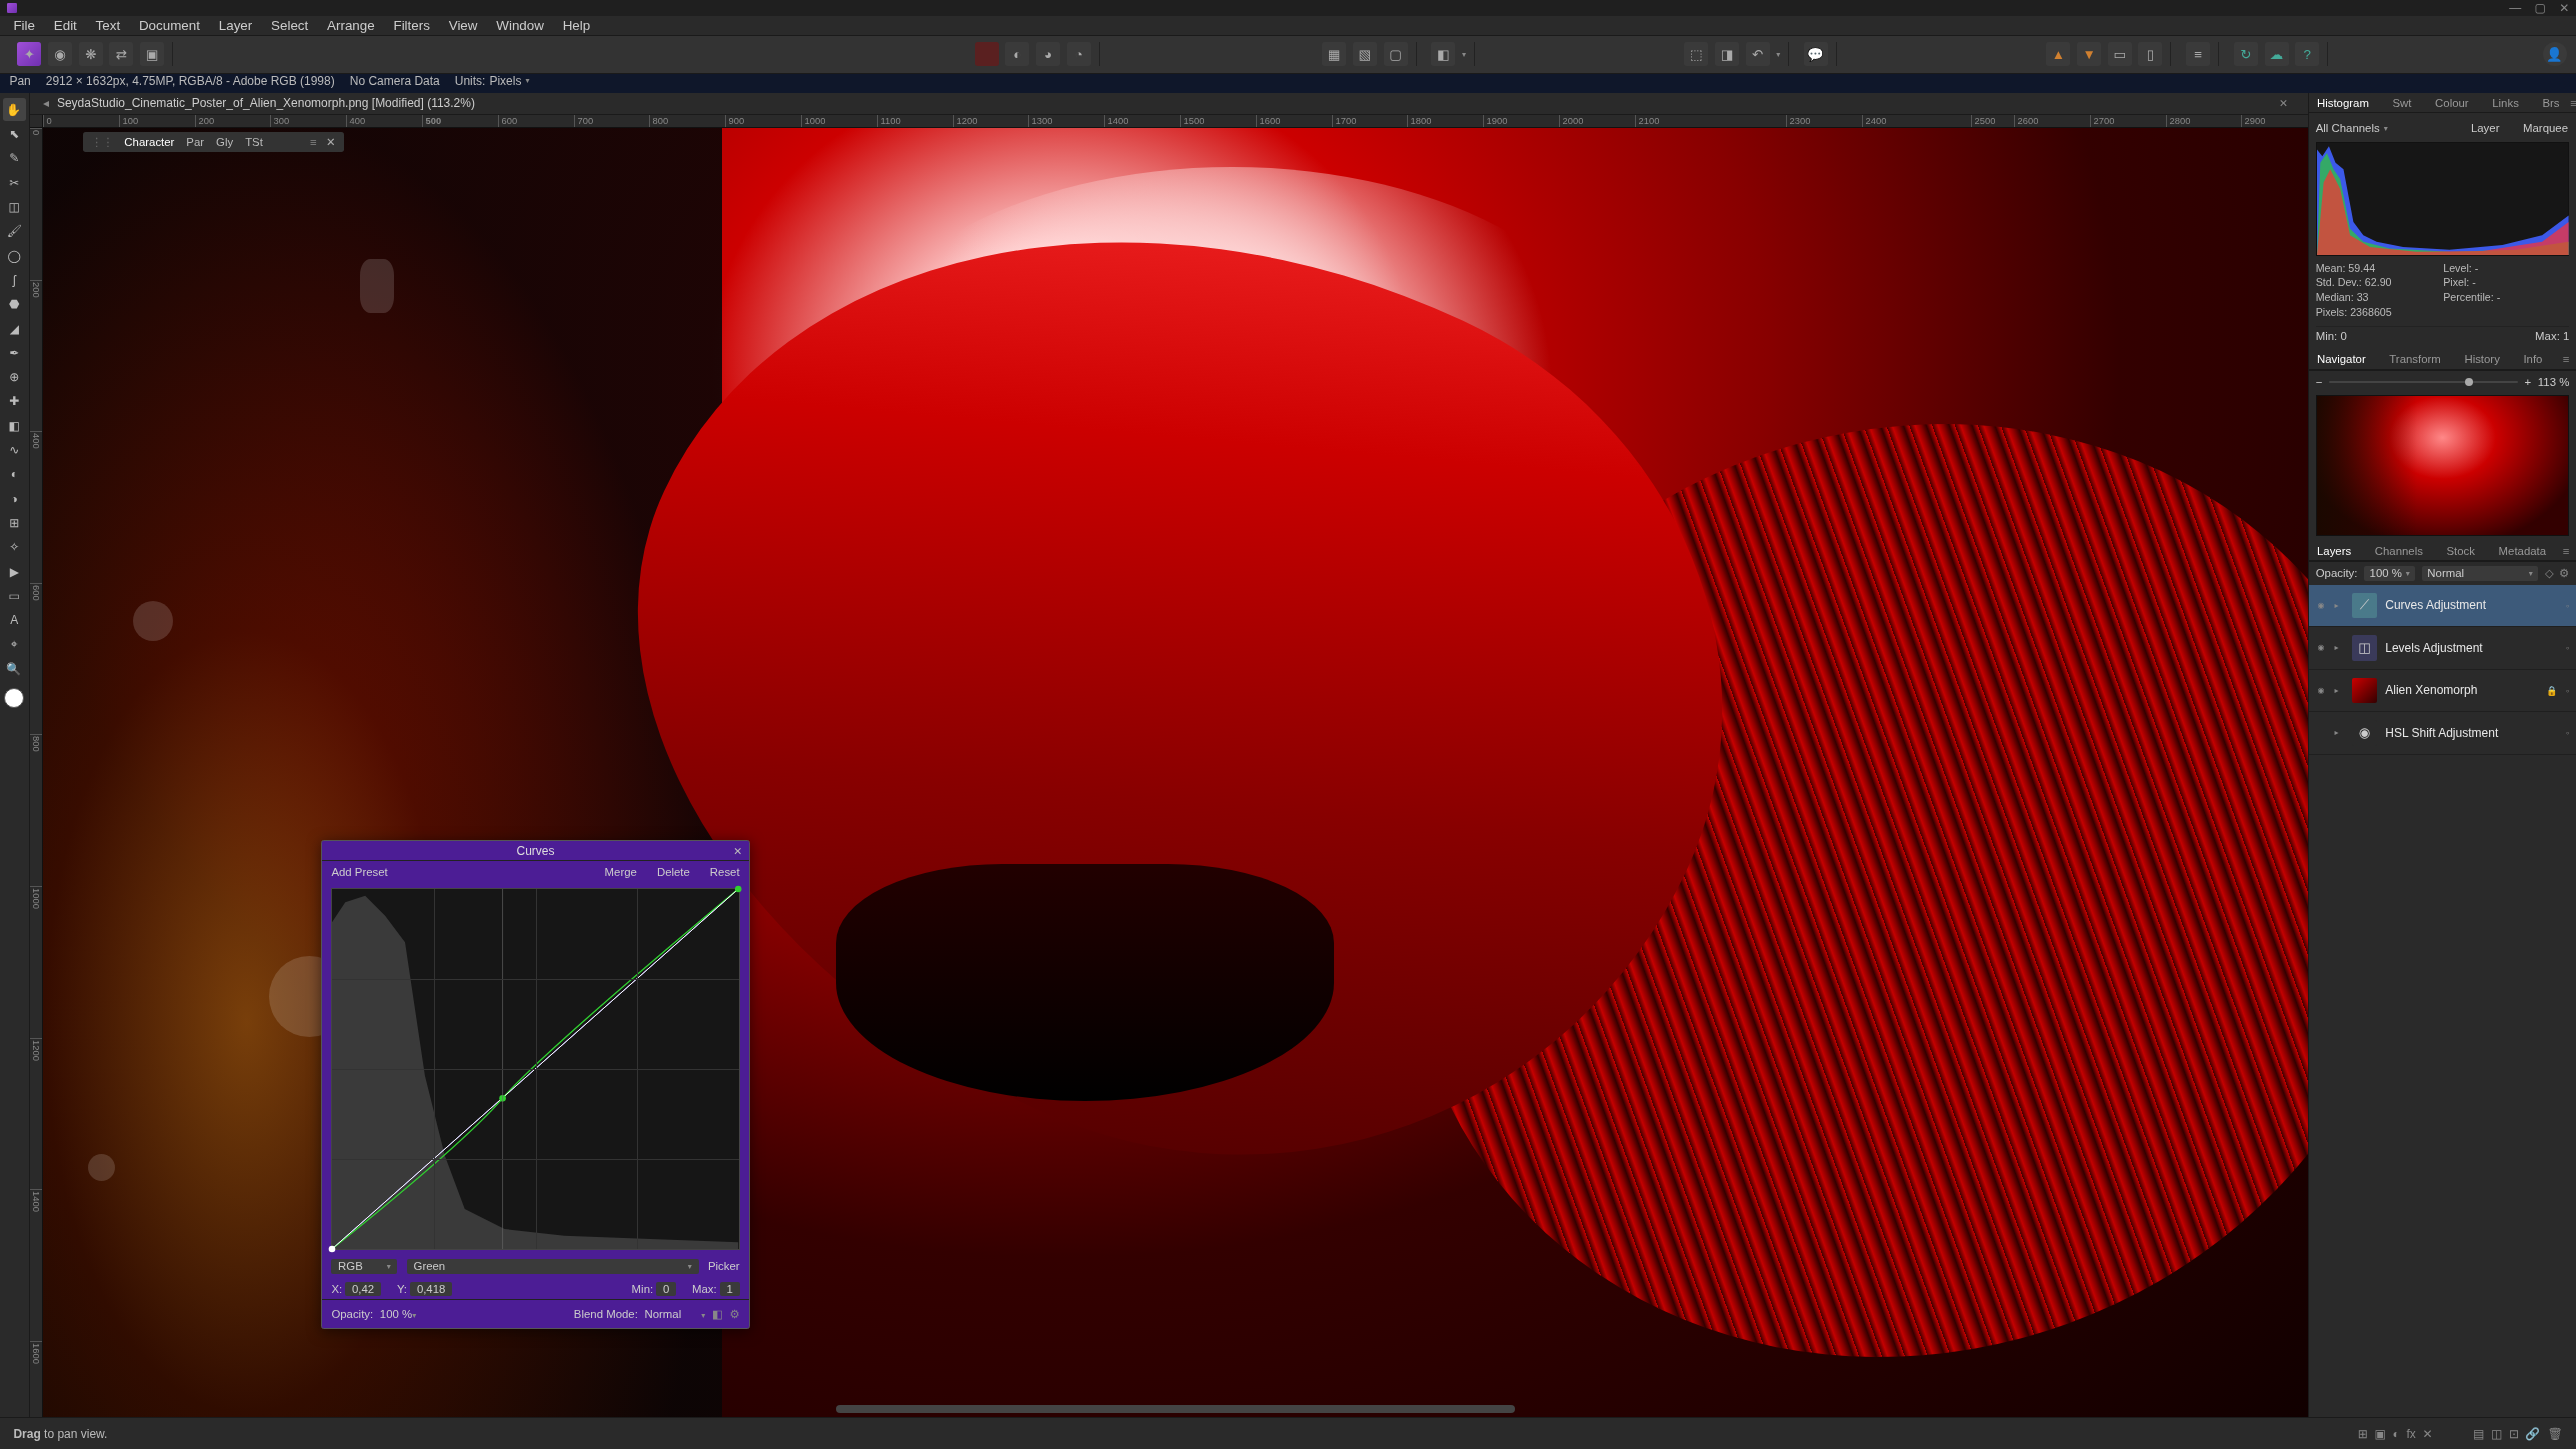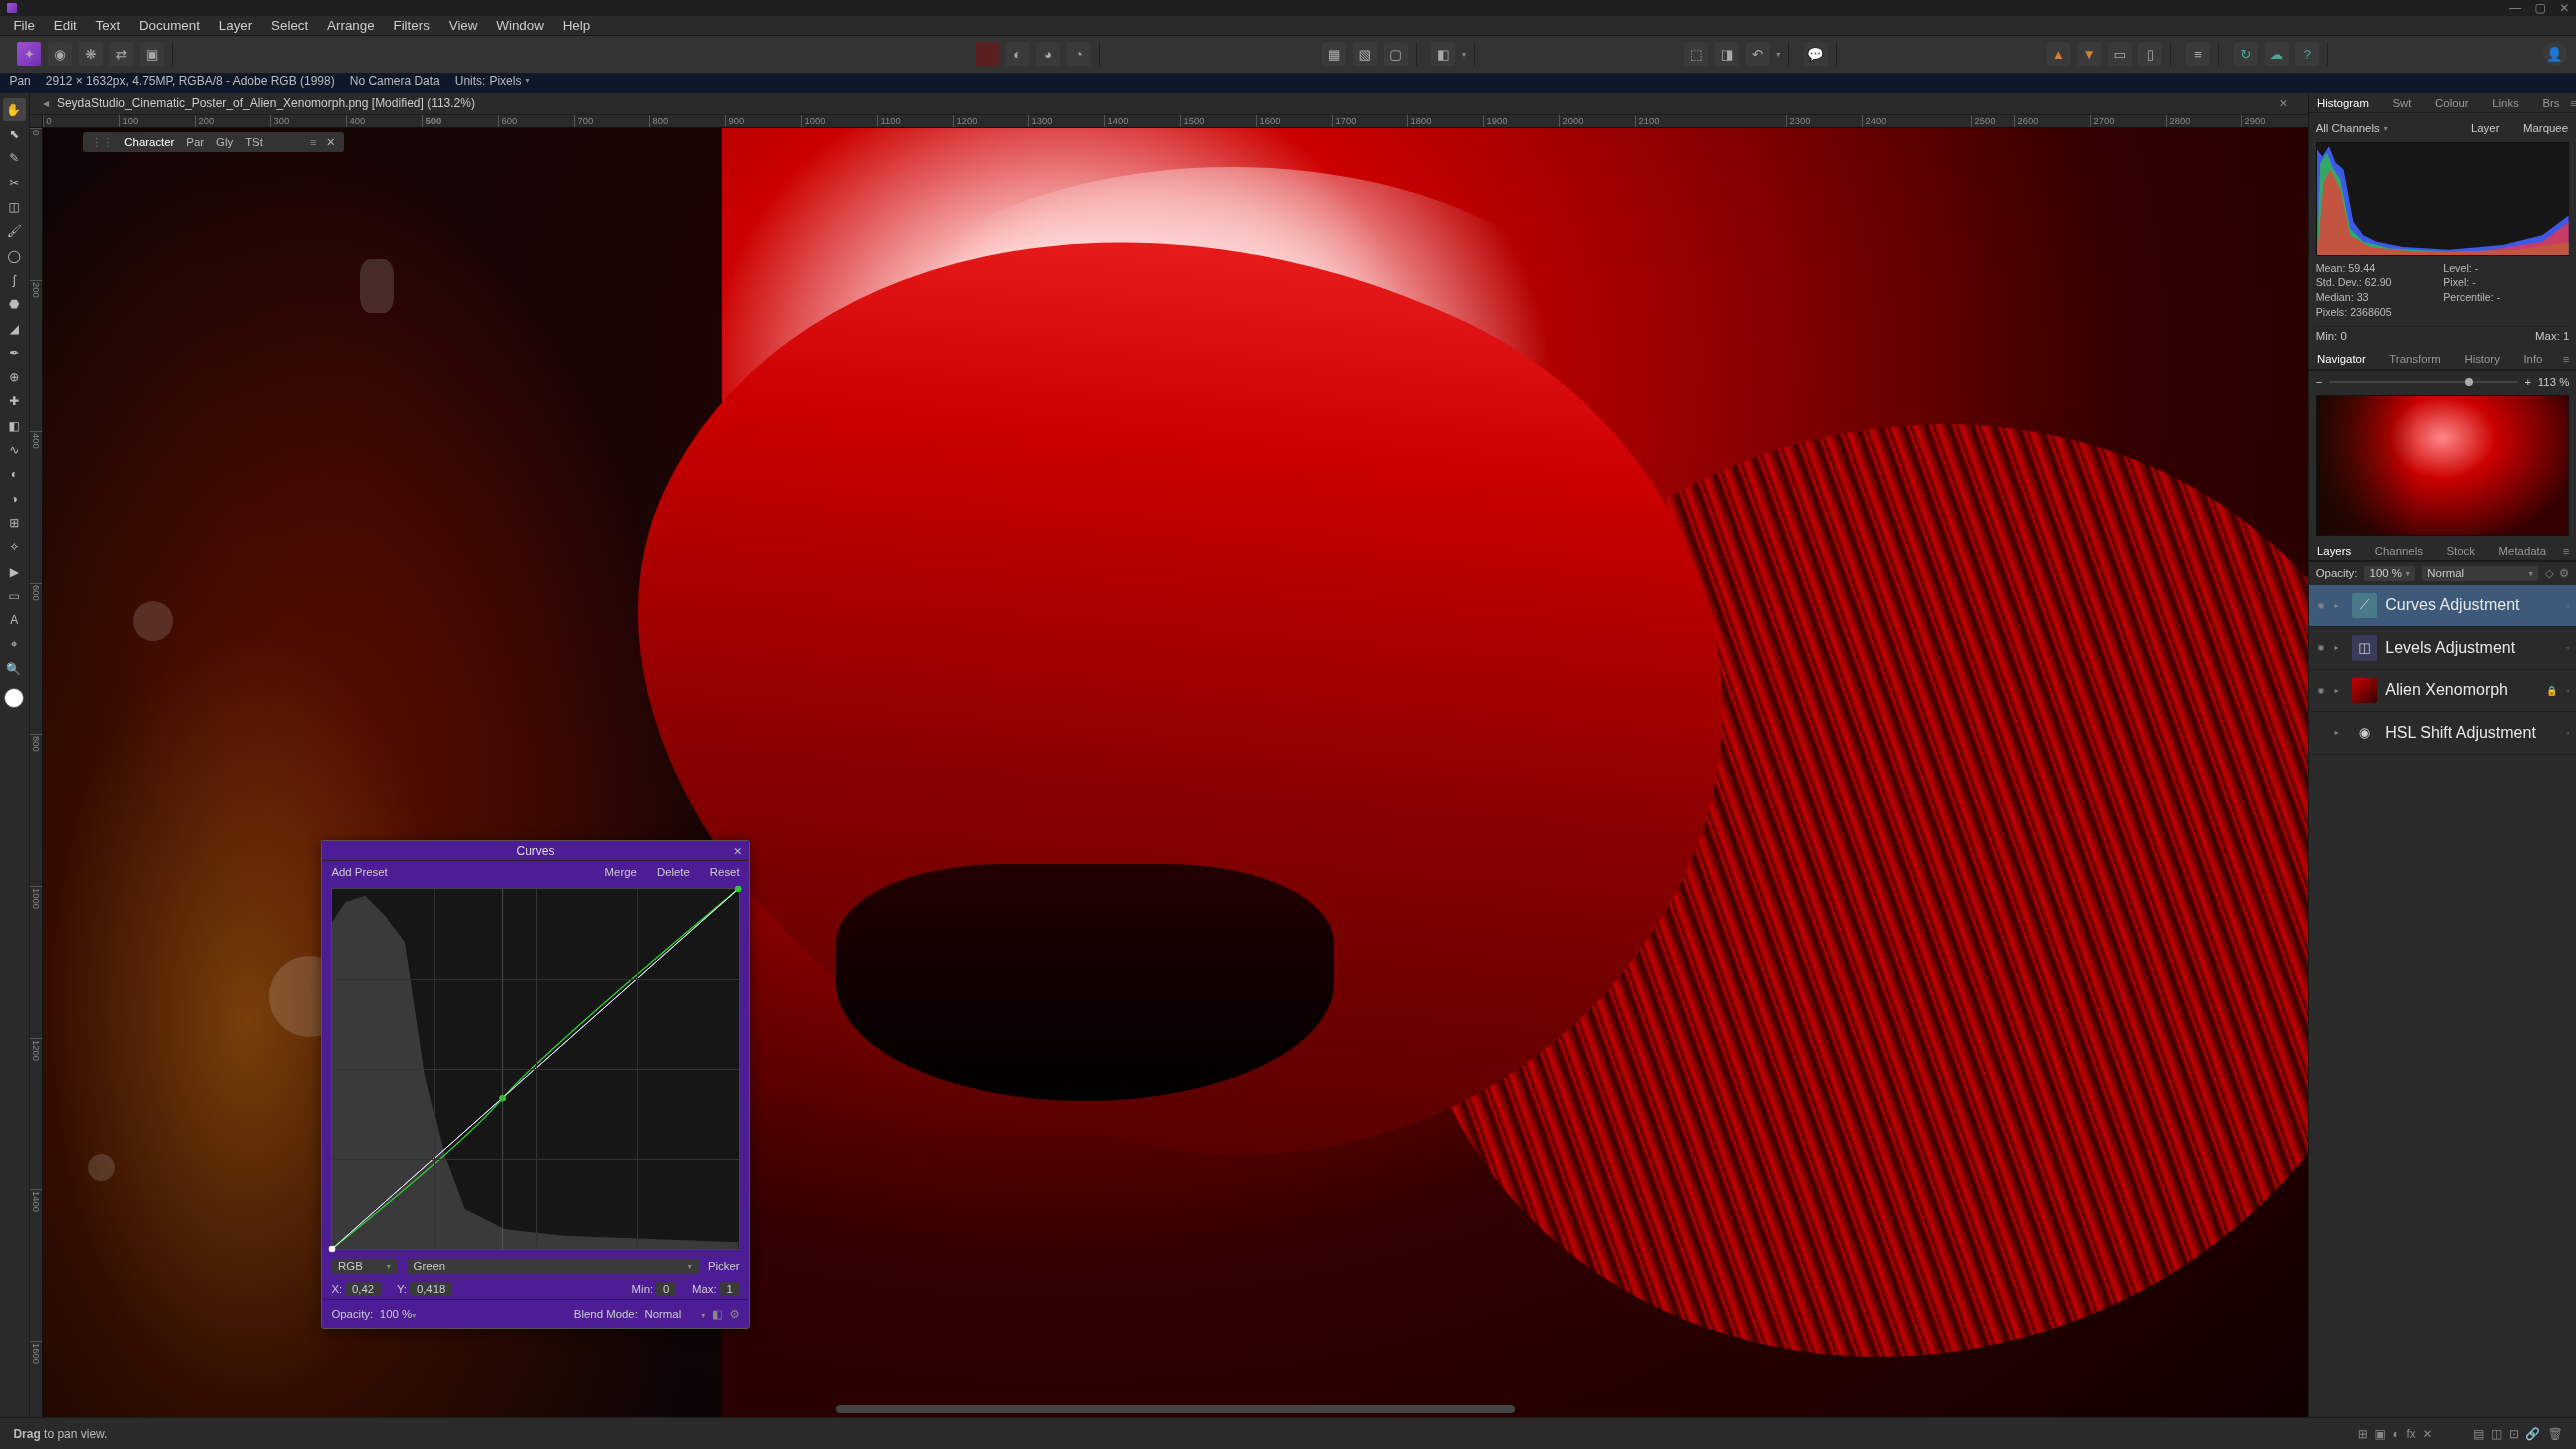--- a/index.html
+++ b/index.html
@@ -61,21 +61,21 @@
 .layers-sec{flex:1;border-top:0.7px solid #1a1a1a;display:flex;flex-direction:column}
 .layer-ctrl{display:flex;align-items:center;gap:6.7px;padding:4px 6.7px;font-size:11.4px;color:#ccc}
 .layer-ctrl .dd{background:#3a3a3a;padding:1.3px 5.4px;border-radius:2px;display:flex;align-items:center;gap:4px}
 .layer-icons{margin-left:auto;display:flex;gap:5.4px;color:#888}
 .layer-list{flex:1;overflow:auto}
 .layer-row{display:flex;align-items:center;padding:8px 6.7px;gap:8px;border-bottom:0.7px solid #1f1f1f;cursor:pointer}
 .layer-row.sel{background:#3d5a7a}
 .layer-vis{width:10.7px;text-align:center;color:#888;font-size:8px}
 .layer-chev{width:9.4px;color:#888;font-size:8px}
 .layer-thumb{width:25.5px;height:25.5px;background:#444;border-radius:2px;display:flex;align-items:center;justify-content:center;font-size:13.4px}
-.layer-name{font-size:16px;color:#e8e8e8;flex:1}
+.layer-name{font-size:12px;color:#e8e8e8;flex:1}
 .layer-lock{color:#888;font-size:9.4px}
 .statusbar{position:absolute;bottom:0;left:0;right:0;height:32px;background:#2a2a2a;border-top:0.7px solid #1a1a1a;display:flex;align-items:center;padding:0 13.4px;font-size:12px;color:#bbb;justify-content:space-between}
 .status-toolicons{display:flex;gap:6.7px;color:#888}
 .scroll-h{position:absolute;bottom:4px;left:35%;width:30%;height:8px;background:#444;border-radius:4px}
 .curves-win{position:absolute;left:321px;top:840px;width:429px;background:#4c1d95;border:0.7px solid #555;border-radius:2.7px;box-shadow:0 2.7px 13.4px rgba(0,0,0,0.5);z-index:100}
 .curves-title{height:20px;display:flex;align-items:center;justify-content:center;font-size:12px;color:#ddd;position:relative;border-bottom:0.7px solid #222}
 .curves-close{position:absolute;right:6.7px;top:4px;color:#bbb;cursor:pointer;font-size:10.7px}
 .curves-actions{display:flex;justify-content:space-between;padding:5.4px 9.4px;font-size:11.4px;color:#ccc}
 .curves-actions span{cursor:pointer}
 .curves-right{display:flex;gap:20px}

